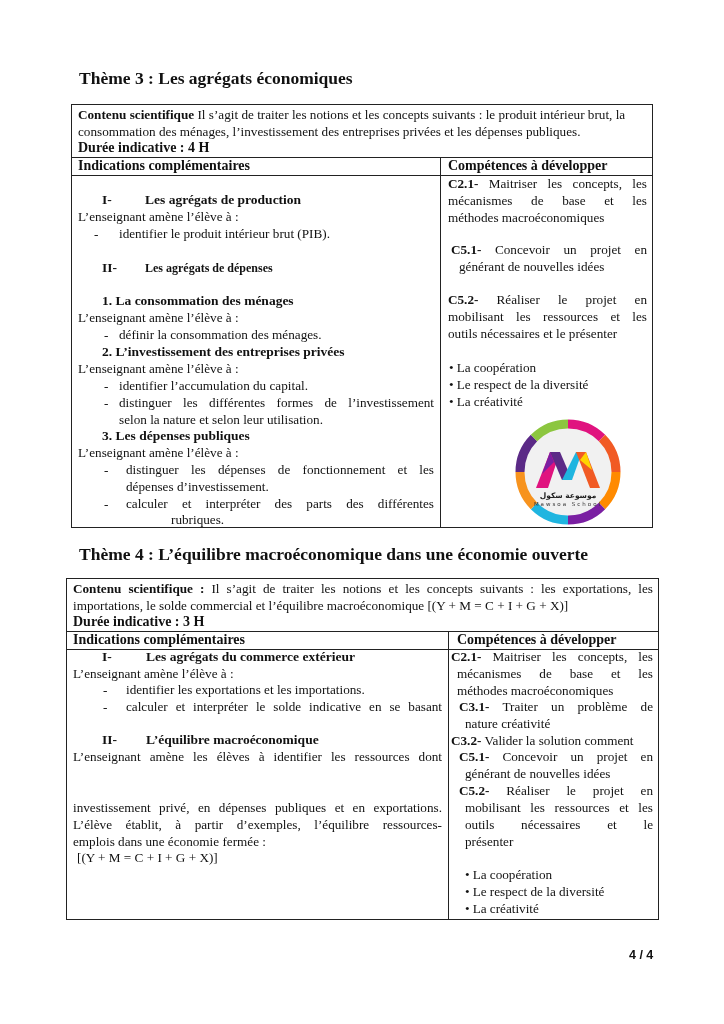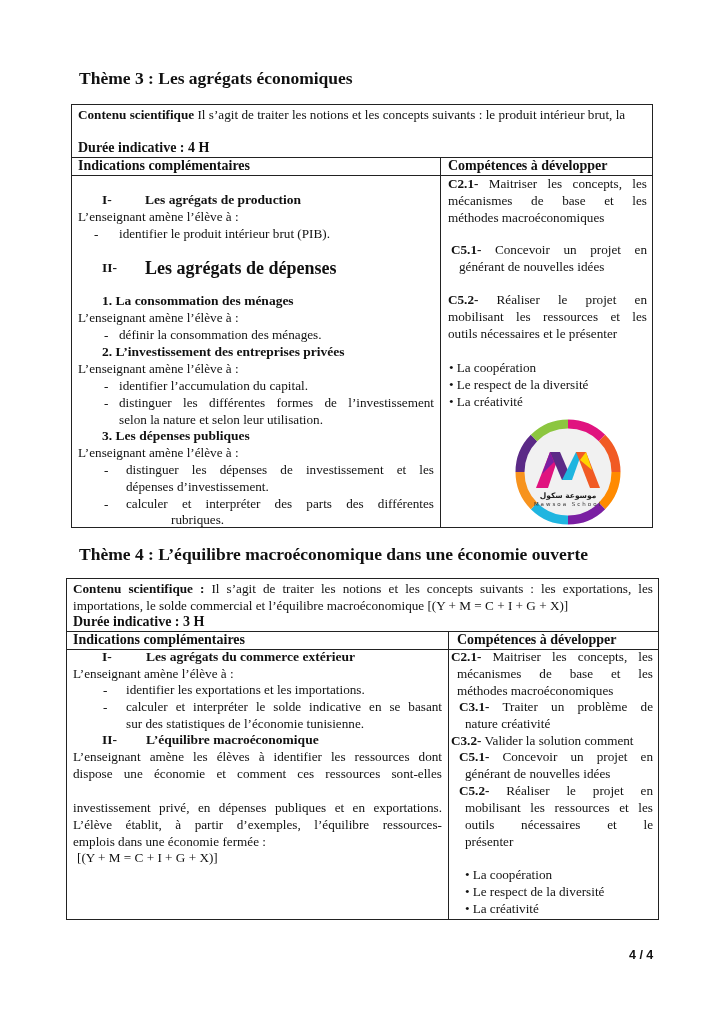--- a/index.html
+++ b/index.html
@@ -20,54 +20,55 @@
 </head>
 <body>
 
 <div class="theme-title" style="left:79px; top:68px;">Thème 3 : Les agrégats économiques</div>
 
 <div class="tbl" style="left:71px; top:104px; width:582px; height:424px;">
 
   <div class="txt" style="left:6px; top:2px;">
     <span class="b">Contenu scientifique</span><span> Il s’agit de traiter les notions et les concepts suivants : le produit intérieur brut, la</span>
   </div>
+  <div class="txt" style="left:6px; top:19px;">consommation des ménages, l’investissement des entreprises privées et les dépenses publiques.</div>
   <div class="txt b hdr" style="left:6px; top:35px;">Durée indicative : 4 H</div>
 
   <div class="hline" style="top:52px;"></div>
   <div class="txt hdr" style="left:6px; top:53px;">Indications complémentaires</div>
   <div class="txt hdr" style="left:376px; top:53px;">Compétences à développer</div>
   <div class="hline" style="top:70px;"></div>
   <div class="vline" style="left:368px; top:52px; bottom:0;"></div>
 
   <div class="txt b" style="left:30px; top:87px; font-size:13.5px;">I-</div>
   <div class="txt b" style="left:73px; top:87px; font-size:13.5px;">Les agrégats de production</div>
   <div class="txt" style="left:6px; top:104px;">L’enseignant amène l’élève à :</div>
   <div class="txt" style="left:22px; top:121px;">-</div>
   <div class="txt" style="left:47px; top:121px;">identifier le produit intérieur brut (PIB).</div>
 
   <div class="txt b" style="left:30px; top:155px; font-size:13.5px;">II-</div>
-  <div class="txt b" style="left:73px; top:155px; font-size:18px;">Les agrégats de dépenses</div>
+  <div class="txt b" style="left:73px; top:155px; font-size:12px;">Les agrégats de dépenses</div>
 
   <div class="txt b" style="left:30px; top:188px; font-size:13.5px;">1.  La consommation des ménages</div>
   <div class="txt" style="left:6px; top:205px;">L’enseignant amène l’élève à :</div>
   <div class="txt" style="left:32px; top:222px;">-</div>
   <div class="txt" style="left:47px; top:222px;">définir la consommation des ménages.</div>
 
   <div class="txt b" style="left:30px; top:239px; font-size:13.5px;">2.  L’investissement des entreprises privées</div>
   <div class="txt" style="left:6px; top:256px;">L’enseignant amène l’élève à :</div>
   <div class="txt" style="left:32px; top:273px;">-</div>
   <div class="txt" style="left:47px; top:273px;">identifier l’accumulation du capital.</div>
   <div class="txt" style="left:32px; top:290px;">-</div>
   <div class="txt just" style="left:47px; top:290px; width:315px;">distinguer les différentes formes de l’investissement</div>
   <div class="txt" style="left:47px; top:307px;">selon la nature et selon leur utilisation.</div>
 
   <div class="txt b" style="left:30px; top:323px; font-size:13.5px;">3.  Les dépenses publiques</div>
   <div class="txt" style="left:6px; top:340px;">L’enseignant amène l’élève à :</div>
   <div class="txt" style="left:32px; top:357px;">-</div>
-  <div class="txt just" style="left:54px; top:357px; width:308px;">distinguer les dépenses de investissement et les</div>
+  <div class="txt just" style="left:54px; top:357px; width:308px;">distinguer les dépenses de fonctionnement et les</div>
   <div class="txt" style="left:54px; top:374px;">dépenses d’investissement.</div>
   <div class="txt" style="left:32px; top:391px;">-</div>
   <div class="txt just" style="left:54px; top:391px; width:308px;">calculer et interpréter des parts des différentes</div>
   <div class="txt" style="left:54px; top:407px;margin-left:45px;">rubriques.</div>
 
   <div class="txt just" style="left:376px; top:71px; width:199px;"><span class="b">C2.1-</span><span> Maitriser les concepts, les</span></div>
   <div class="txt just" style="left:376px; top:88px; width:199px;">mécanismes de base et les</div>
   <div class="txt" style="left:376px; top:105px;">méthodes macroéconomiques</div>
 
   <div class="txt just" style="left:379px; top:137px; width:196px;"><span class="b">C5.1-</span><span> Concevoir un projet en</span></div>
@@ -122,26 +123,24 @@
   <div class="hline" style="top:70px;"></div>
   <div class="vline" style="left:381px; top:52px; bottom:0;"></div>
 
   <div class="txt b" style="left:35px; top:70px; font-size:13.5px;">I-</div>
   <div class="txt b" style="left:79px; top:70px; font-size:13.5px;">Les agrégats du commerce extérieur</div>
   <div class="txt" style="left:6px; top:87px;">L’enseignant amène l’élève à :</div>
   <div class="txt" style="left:36px; top:103px;">-</div>
   <div class="txt" style="left:59px; top:103px;">identifier les exportations et les importations.</div>
   <div class="txt" style="left:36px; top:120px;">-</div>
   <div class="txt just" style="left:59px; top:120px; width:316px;">calculer et interpréter le solde indicative en se basant</div>
-  <div class="txt" style="left:59px; top:137px;">sur des statistiques de l’économie tunisienne.</div>
 
   <div class="txt b" style="left:35px; top:153px; font-size:13.5px;">II-</div>
   <div class="txt b" style="left:79px; top:153px; font-size:13.5px;">L’équilibre macroéconomique</div>
   <div class="txt just" style="left:6px; top:170px; width:369px;">L’enseignant amène les élèves à identifier les ressources dont</div>
-  <div class="txt just" style="left:6px; top:187px; width:369px;">dispose une économie et comment ces ressources sont-elles</div>
   <div class="txt just" style="left:6px; top:221px; width:369px;">investissement privé, en dépenses publiques et en exportations.</div>
   <div class="txt just" style="left:6px; top:238px; width:369px;">L’élève établit, à partir d’exemples, l’équilibre ressources-</div>
   <div class="txt" style="left:6px; top:255px;">emplois dans une économie fermée :</div>
   <div class="txt" style="left:10px; top:271px;">[(Y + M = C + I + G + X)]</div>
 
   <div class="txt just" style="left:384px; top:70px; width:202px;"><span class="b">C2.1-</span><span> Maitriser les concepts, les</span></div>
   <div class="txt just" style="left:390px; top:87px; width:196px;">mécanismes de base et les</div>
   <div class="txt" style="left:390px; top:104px;">méthodes macroéconomiques</div>
 
   <div class="txt just" style="left:392px; top:120px; width:194px;"><span class="b">C3.1-</span><span> Traiter un problème de</span></div>

